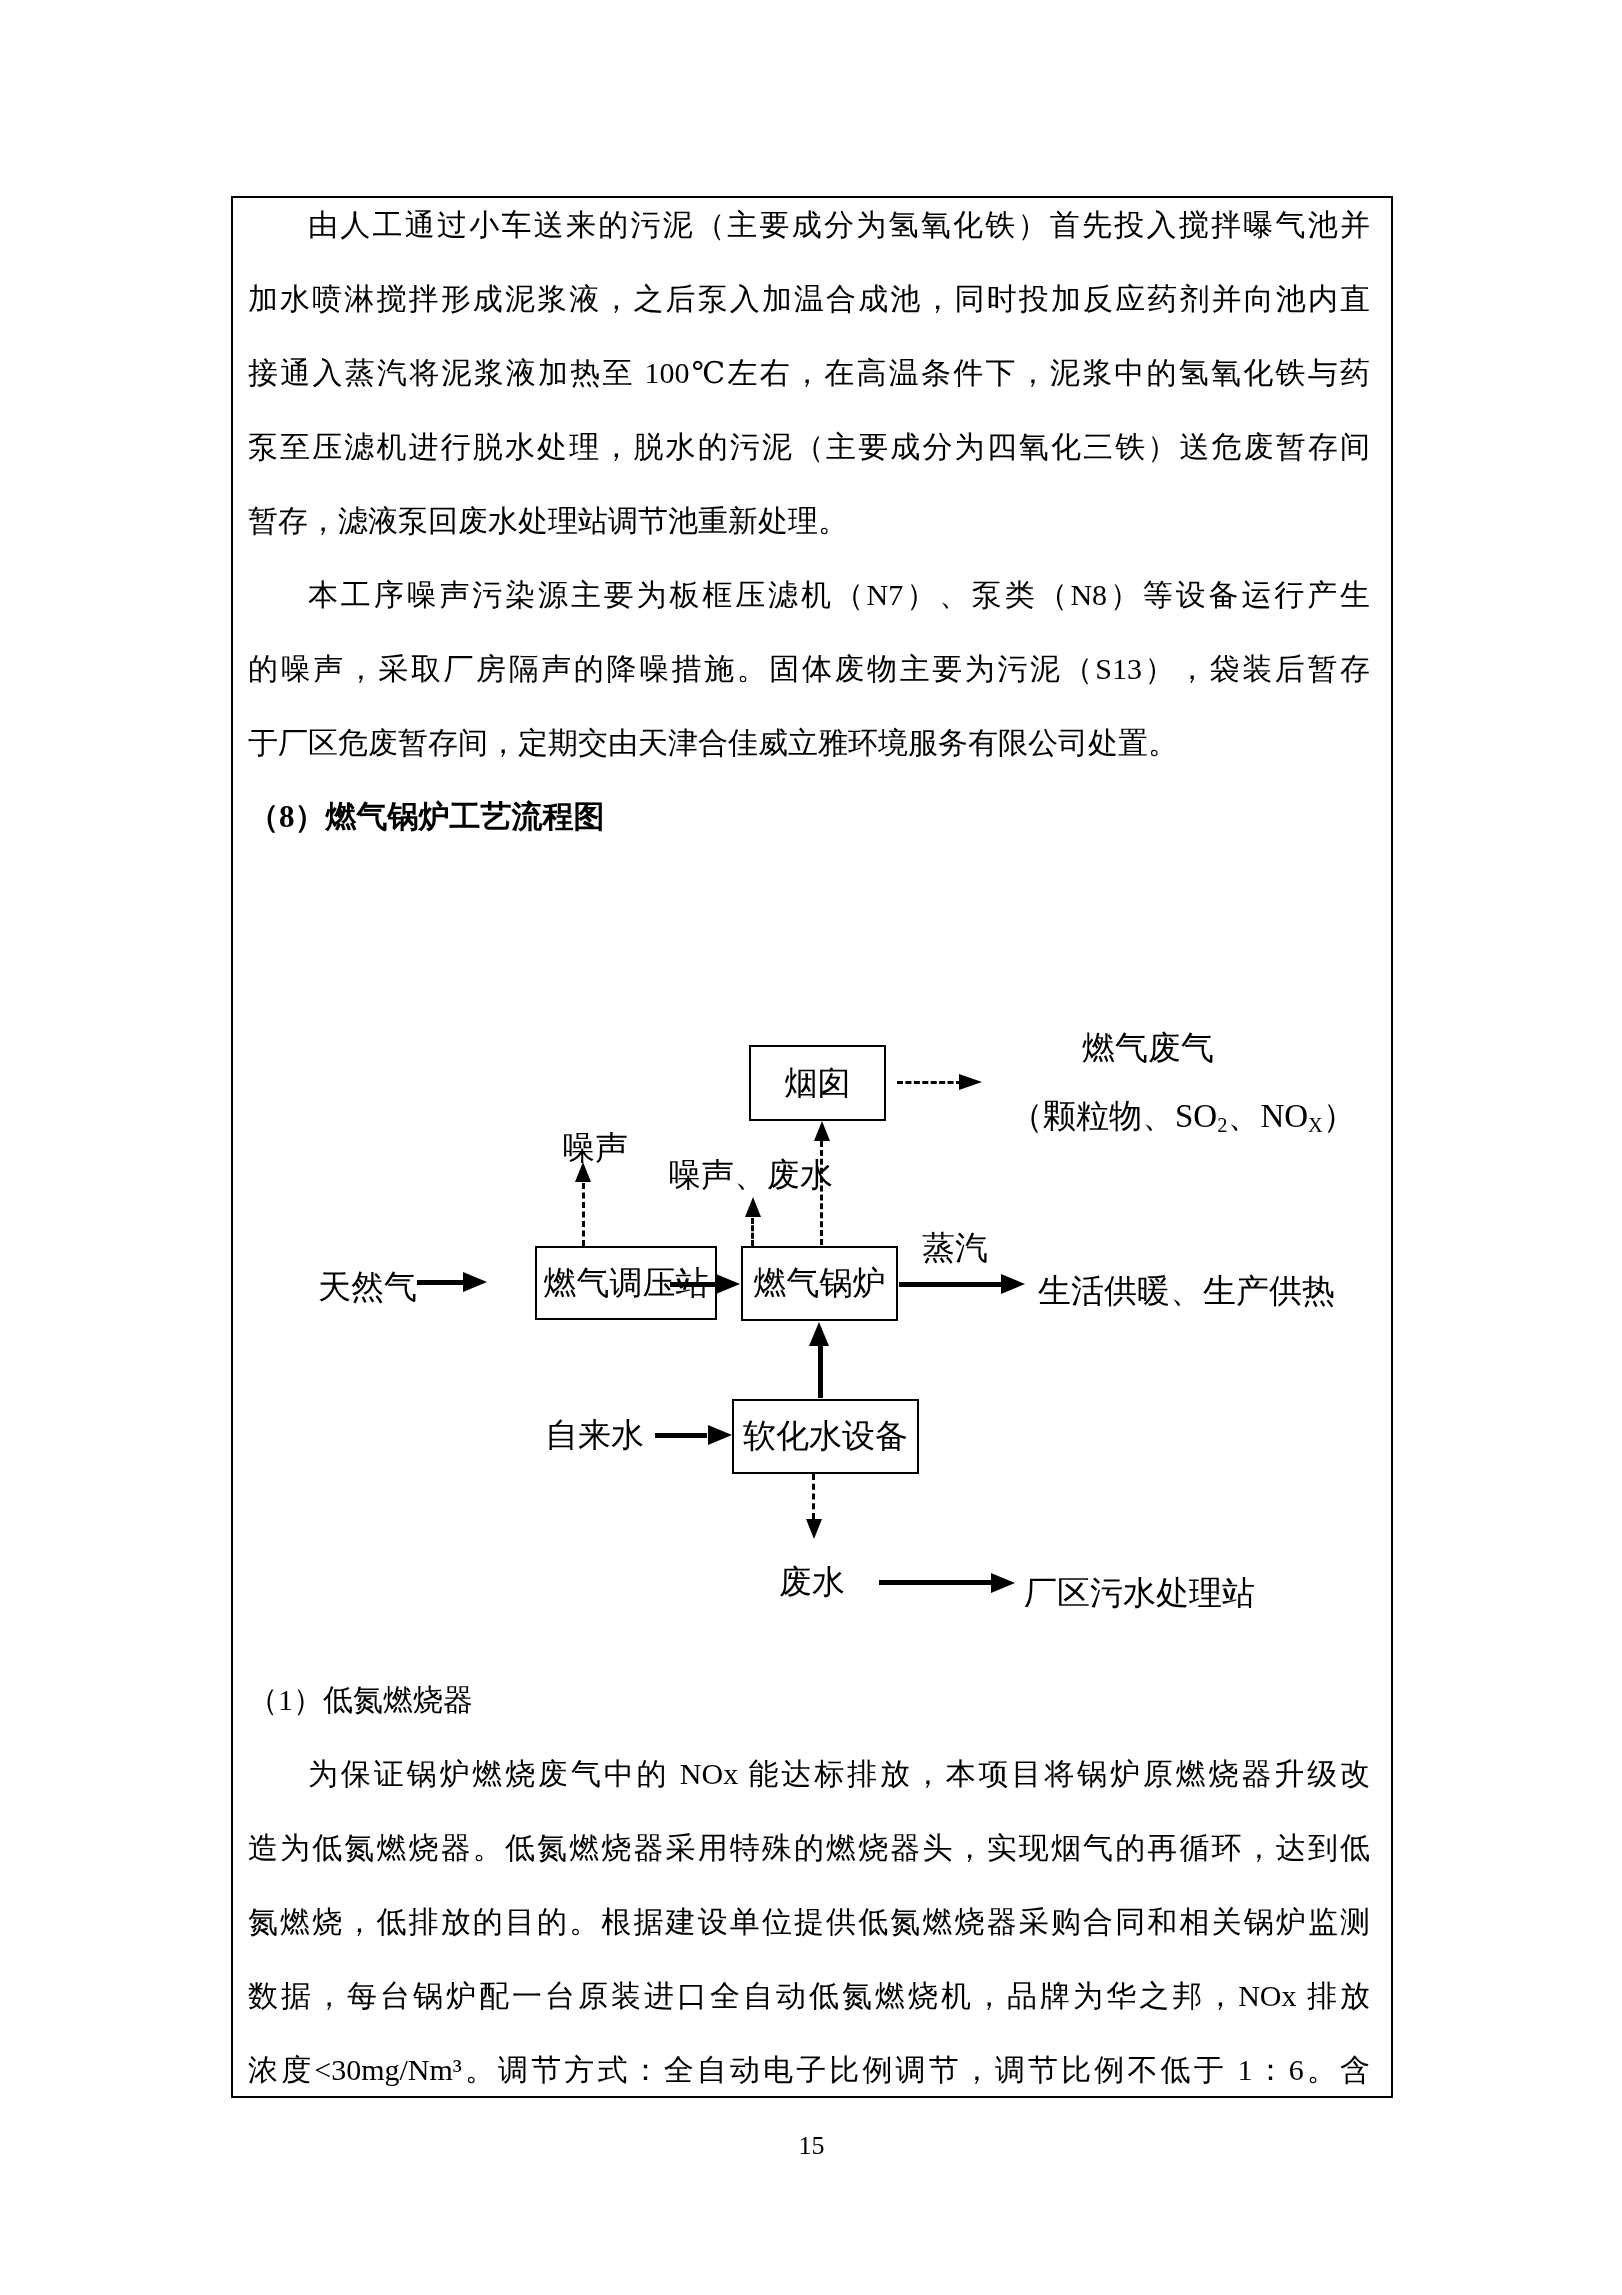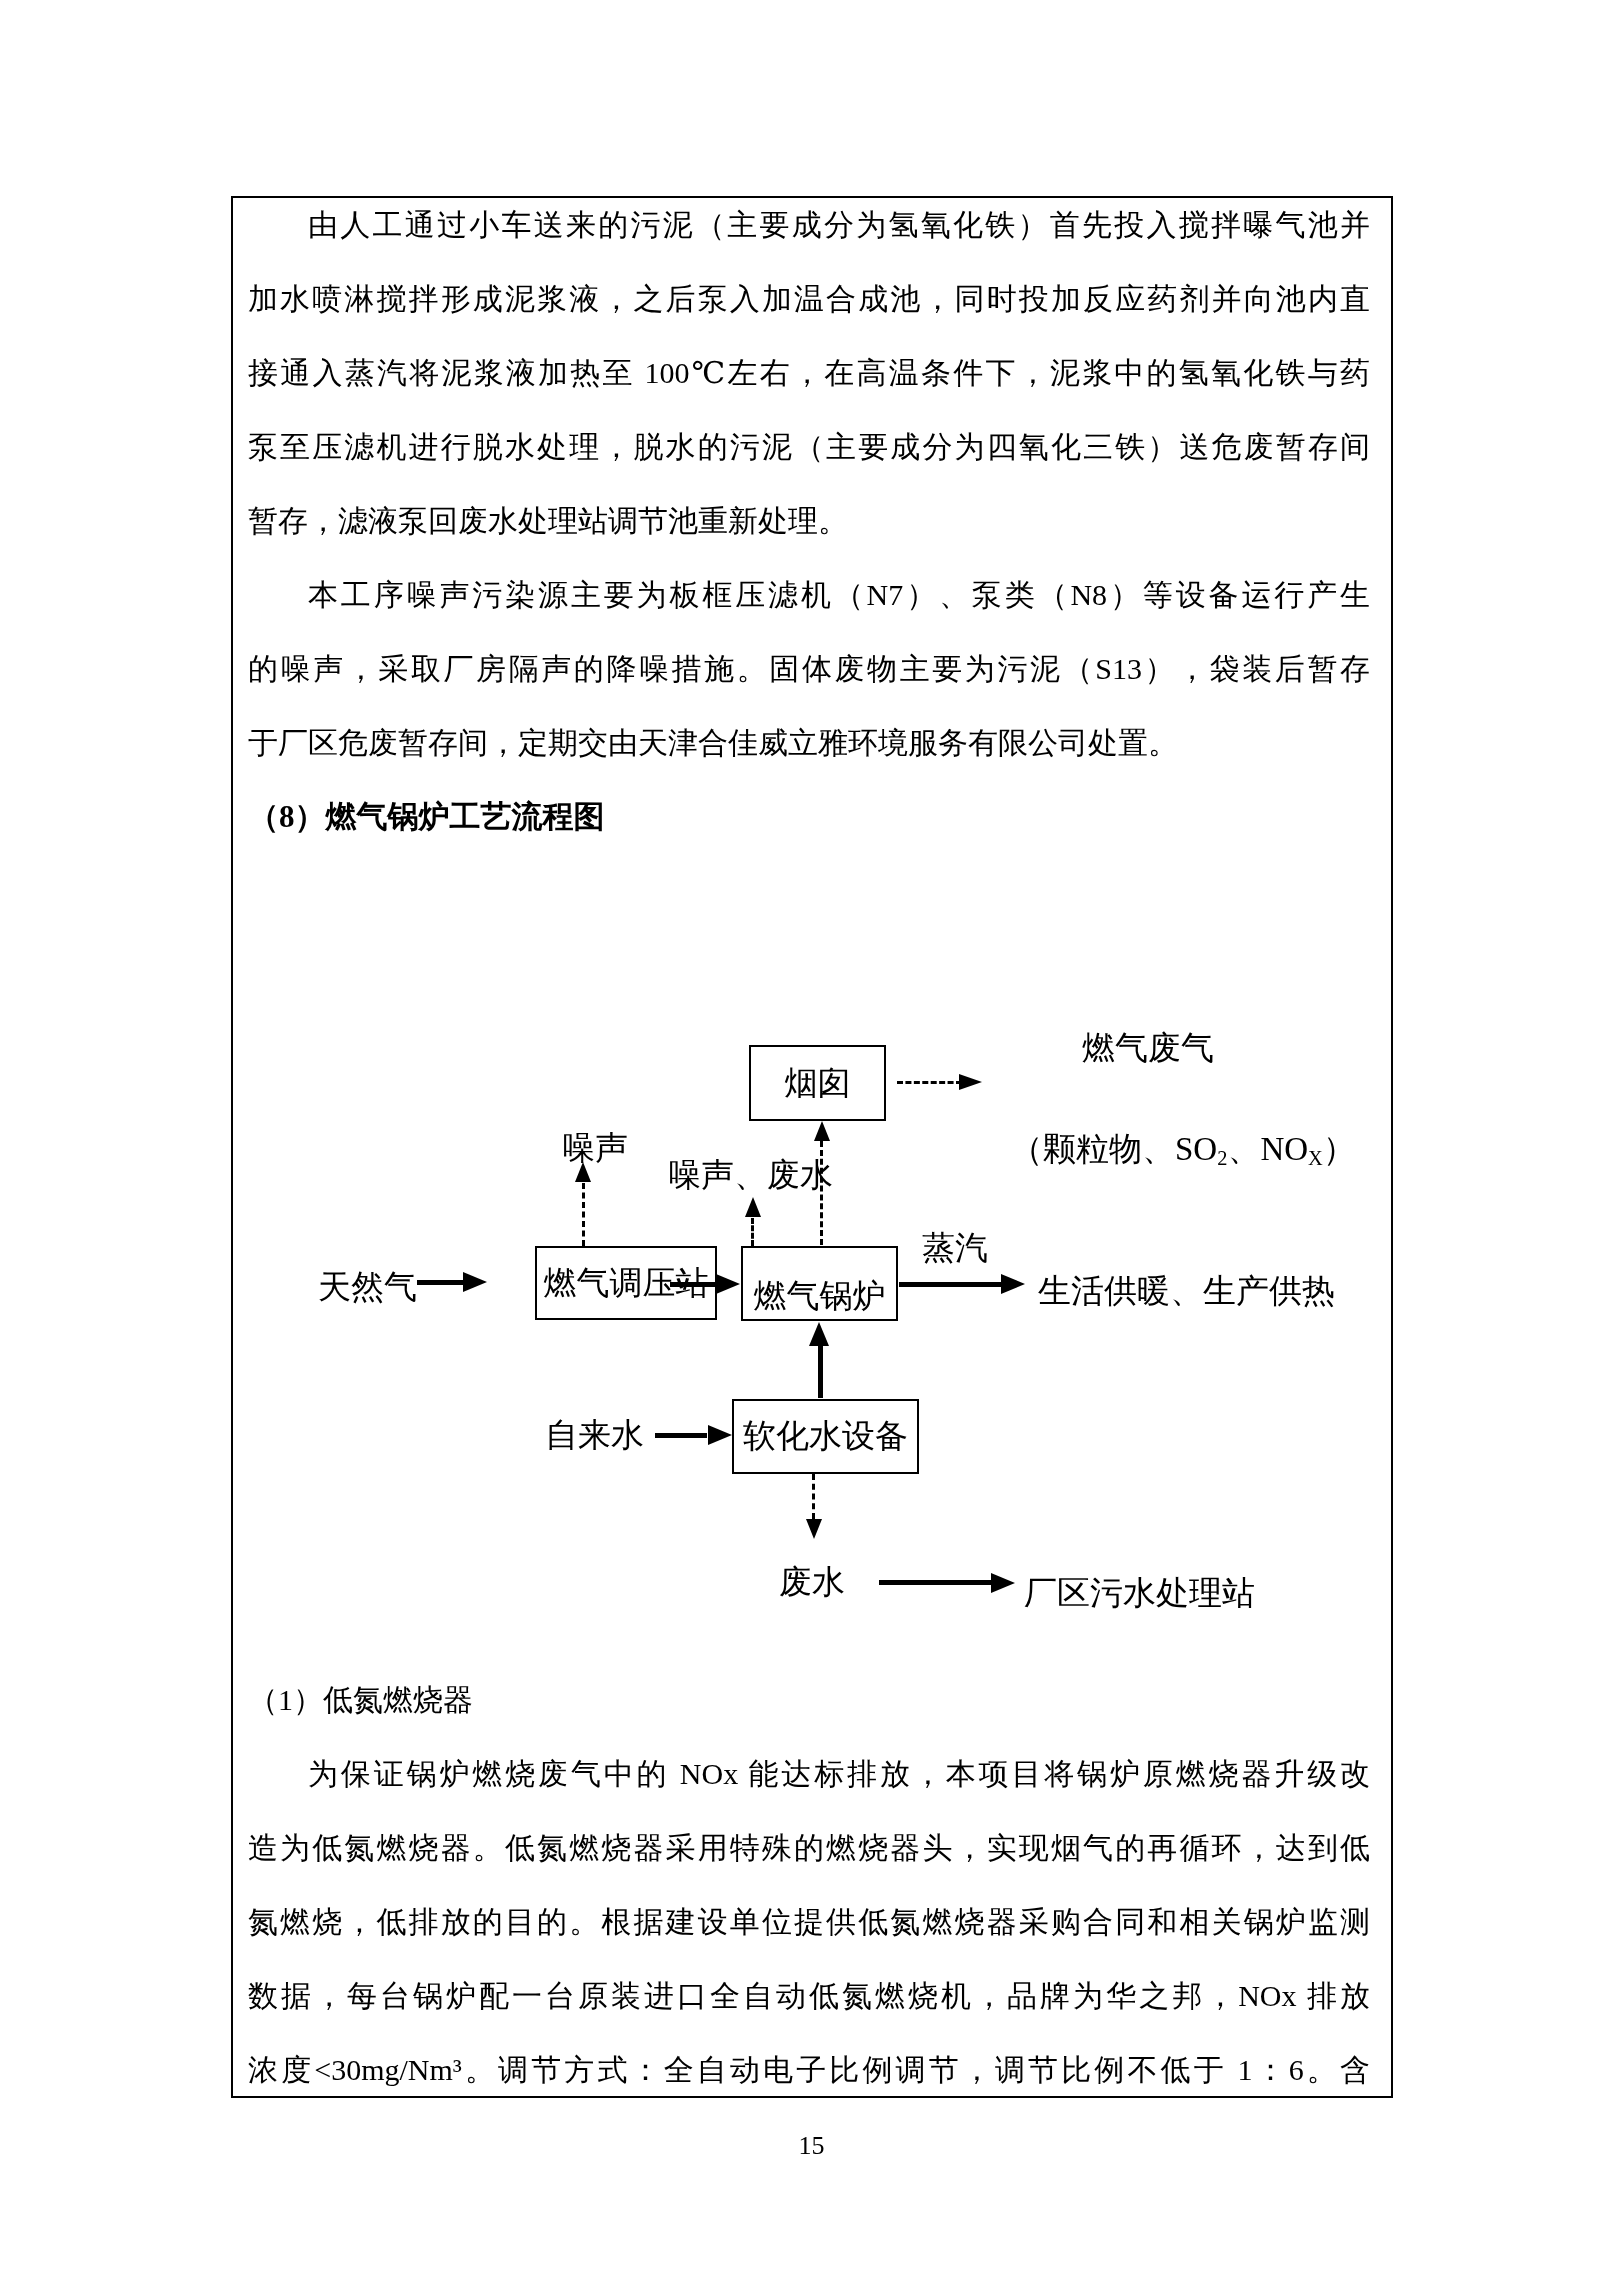--- a/index.html
+++ b/index.html
@@ -74,34 +74,34 @@
     <div class="line last">于厂区危废暂存间，定期交由天津合佳威立雅环境服务有限公司处置。</div>
     <div class="heading">（8）燃气锅炉工艺流程图</div>
   </div>
 
   <div class="dg-box" style="left:749px;top:1045px;width:137px;height:76px;">
     <span>烟囱</span>
   </div>
   <div class="dg-box" style="left:487px;top:1246px;width:182px;height:74px;margin-left:48px;">
     <span>燃气调压站</span>
   </div>
-  <div class="dg-box" style="left:741px;top:1246px;width:157px;height:75px;align-items:flex-end;">
+  <div class="dg-box" style="left:741px;top:1246px;width:157px;height:75px;">
     <span>燃气锅炉</span>
   </div>
   <div class="dg-box" style="left:732px;top:1399px;width:187px;height:75px;">
     <span>软化水设备</span>
   </div>
 
   <div class="dg-label" style="left:318px;top:1265px;">天然气</div>
   <div class="dg-label" style="left:562px;top:1126px;">噪声</div>
   <div class="dg-label" style="left:668px;top:1153px;">噪声、废水</div>
   <div class="dg-label" style="left:922px;top:1226px;">蒸汽</div>
   <div class="dg-label" style="left:1038px;top:1269px;">生活供暖、生产供热</div>
   <div class="dg-label" style="left:1082px;top:1026px;">燃气废气</div>
-  <div class="dg-label" style="left:1010px;top:1094px;margin-top:33px;"><span>（颗粒物、SO</span><span class="sub">2</span><span>、NO</span><span class="sub">X</span><span>）</span></div>
+  <div class="dg-label" style="left:1010px;top:1094px;"><span>（颗粒物、SO</span><span class="sub">2</span><span>、NO</span><span class="sub">X</span><span>）</span></div>
   <div class="dg-label" style="left:545px;top:1413px;">自来水</div>
   <div class="dg-label" style="left:779px;top:1560px;">废水</div>
   <div class="dg-label" style="left:1024px;top:1571px;">厂区污水处理站</div>
 
   <div>
     <div class="shaft-h" style="left:417px;top:1280px;width:46px;"></div>
     <div class="head-right" style="left:463px;top:1272px;"></div>
   </div>
   <div>
     <div class="shaft-h" style="left:670px;top:1282px;width:46px;"></div>

